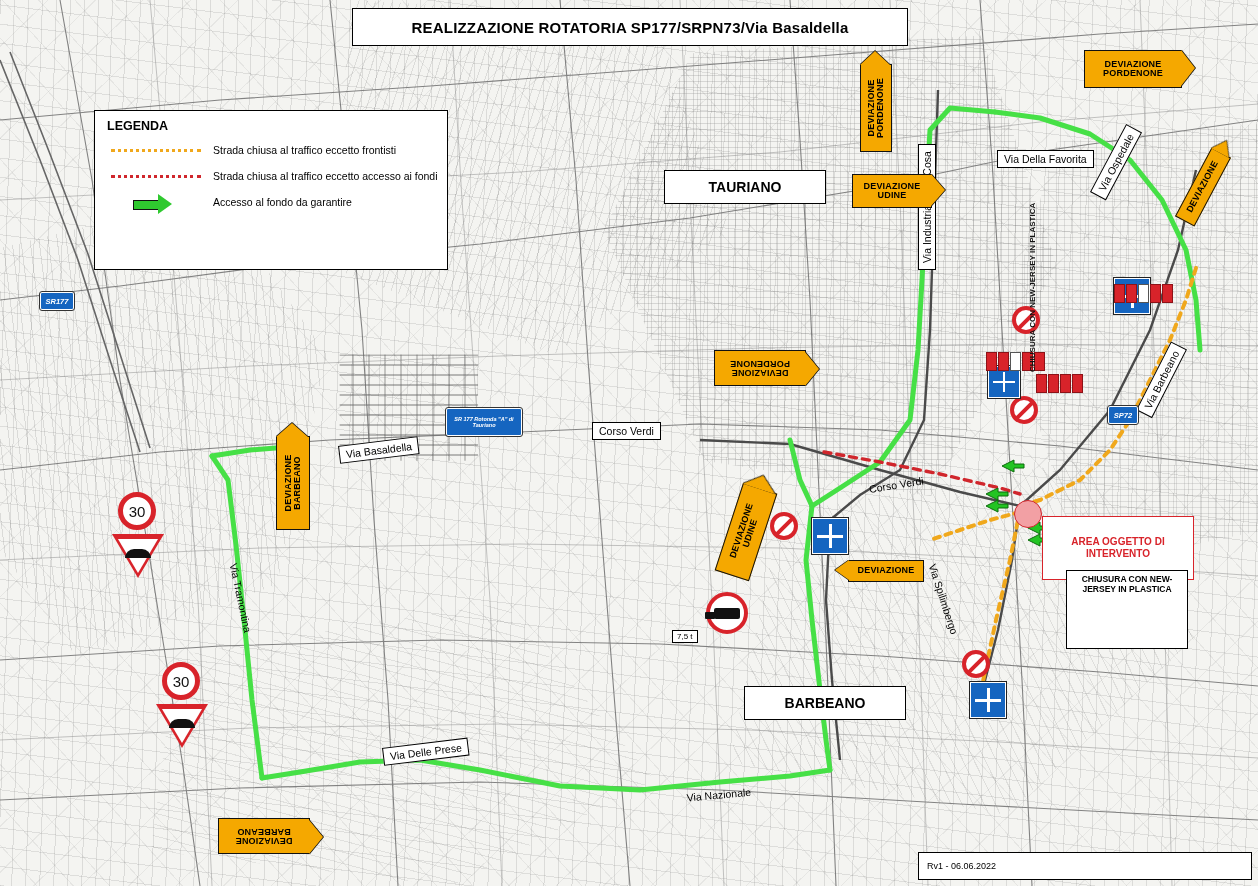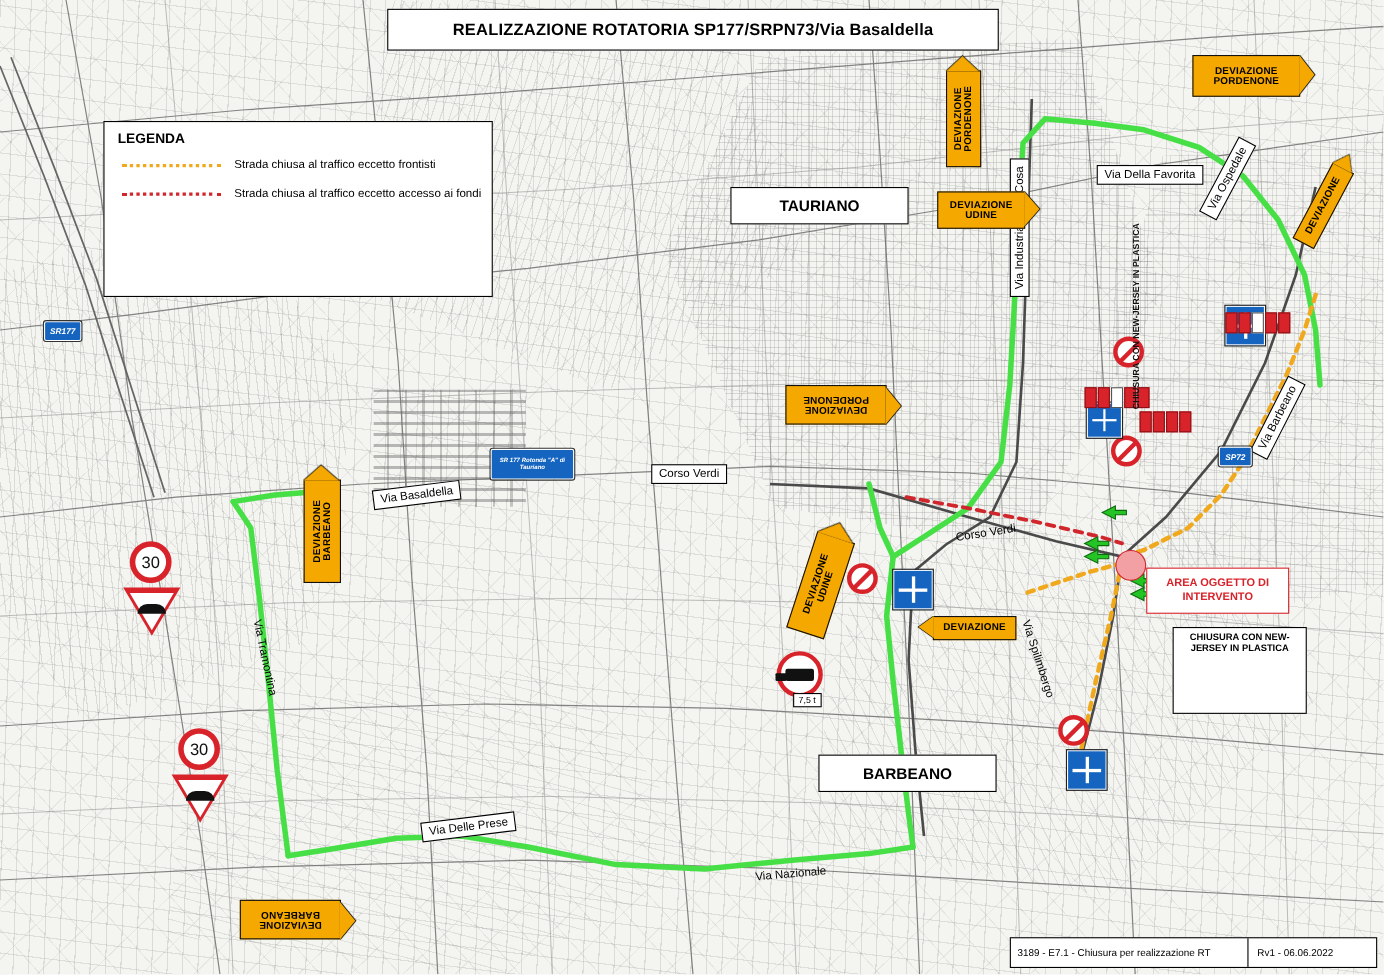--- a/index.html
+++ b/index.html
@@ -189,21 +189,21 @@
 
   
   .nj{position:absolute;display:flex;align-items:flex-end;gap:1px;}
   .nj i{display:block;width:9px;height:17px;background:#d8232a;border:1px solid #8d1217;}
   .nj i.w{background:#ffffff;border-color:#555;}
 
   
   .callout{
     position:absolute;background:#fff;border:1.3px solid #d8232a;
     color:#d8232a;font-weight:bold;font-size:10px;text-align:center;
-    display:flex;align-items:center;justify-content:center;line-height:1.2;padding:3px;
+    display:flex;align-items:center;justify-content:center;line-height:1.2;padding:14px;
   }
   .callout-black{
     position:absolute;background:#fff;border:1.2px solid #000;color:#000;
     font-weight:bold;font-size:8.5px;text-align:center;
     display:flex;flex-direction:column;align-items:center;justify-content:flex-start;
     padding-top:3px;line-height:1.2;
   }
   .vert-lbl{
     position:absolute;font-size:8px;font-weight:bold;color:#111;white-space:nowrap;
   }
@@ -317,20 +317,29 @@
       <div class="legend-lbl">Strada chiusa al traffico eccetto frontisti</div>
     </div>
 
     <div class="legend-row">
       <div class="legend-sym">
           <span class="sym-red"></span>
         </div>
       <div class="legend-lbl">Strada chiusa al traffico eccetto accesso ai fondi</div>
     </div>
 
+    <div class="legend-row">
+      <div class="legend-sym">
+        <span class="sym-arrow">
+            <span class="shaft"></span>
+            <span class="head"></span>
+          </span>
+      </div>
+      <div class="legend-lbl">Accesso al fondo da garantire</div>
+    </div>
   </div>
 
   <div class="place" style="left:664px;top:170px;width:160px;height:32px;">TAURIANO</div>
   <div class="place" style="left:744px;top:686px;width:160px;height:32px;">BARBEANO</div>
 
   <div class="street-lbl" style="left:997px;top:102px;margin-top:48px;">Via Della Favorita</div>
 
   <div class="street-rot" style="left:1090px;top:192px;transform:rotate(-62deg);transform-origin:left top;">Via Ospedale</div>
 
   <div class="street-rot" style="left:918px;top:270px;transform:rotate(-90deg);transform-origin:left top;">Via Industriale Sul Cosa</div>
@@ -421,21 +430,21 @@
 
   <div class="speed" style="left:162px;top:662px;width:38px;height:38px;">30</div>
   <div class="warn-tri" style="left:156px;top:704px;">
     <span class="inner"></span>
       <span class="bump"></span>
   </div>
 
   <div class="weight" style="left:706px;top:592px;width:42px;height:42px;">
       <span class="truck"></span>
     </div>
-  <div class="weight-cap" style="left:721px;top:630px;">7,5 t</div>
+  <div class="weight-cap" style="left:672px;top:630px;">7,5 t</div>
 
   <div class="nostop" style="left:770px;top:512px;width:28px;height:28px;"></div>
   <div class="nostop" style="left:1012px;top:306px;width:28px;height:28px;"></div>
   <div class="nostop" style="left:1010px;top:396px;width:28px;height:28px;"></div>
   <div class="nostop" style="left:962px;top:650px;width:28px;height:28px;"></div>
 
   <div class="blue-panel" style="left:1114px;top:278px;width:34px;height:34px;">
     <span class="bar-h"></span>
       <span class="bar-v"></span>
   </div>
@@ -490,17 +499,16 @@
 
   <div class="area-dot" style="left:1014px;top:500px;"></div>
 
   <div class="callout" style="left:1042px;top:516px;width:122px;height:34px;">AREA OGGETTO DI INTERVENTO</div>
 
   <div class="callout-black" style="left:1066px;top:570px;width:120px;height:74px;">
     <span>CHIUSURA CON NEW-JERSEY IN PLASTICA</span>
   </div>
 
   <div class="footer">
-    <div class="left">3189 - E7.1 - Chiusura per realizzazione RT</div>
     <div class="right">Rv1 - 06.06.2022</div>
   </div>
 
 </div>
 
 </body></html>

